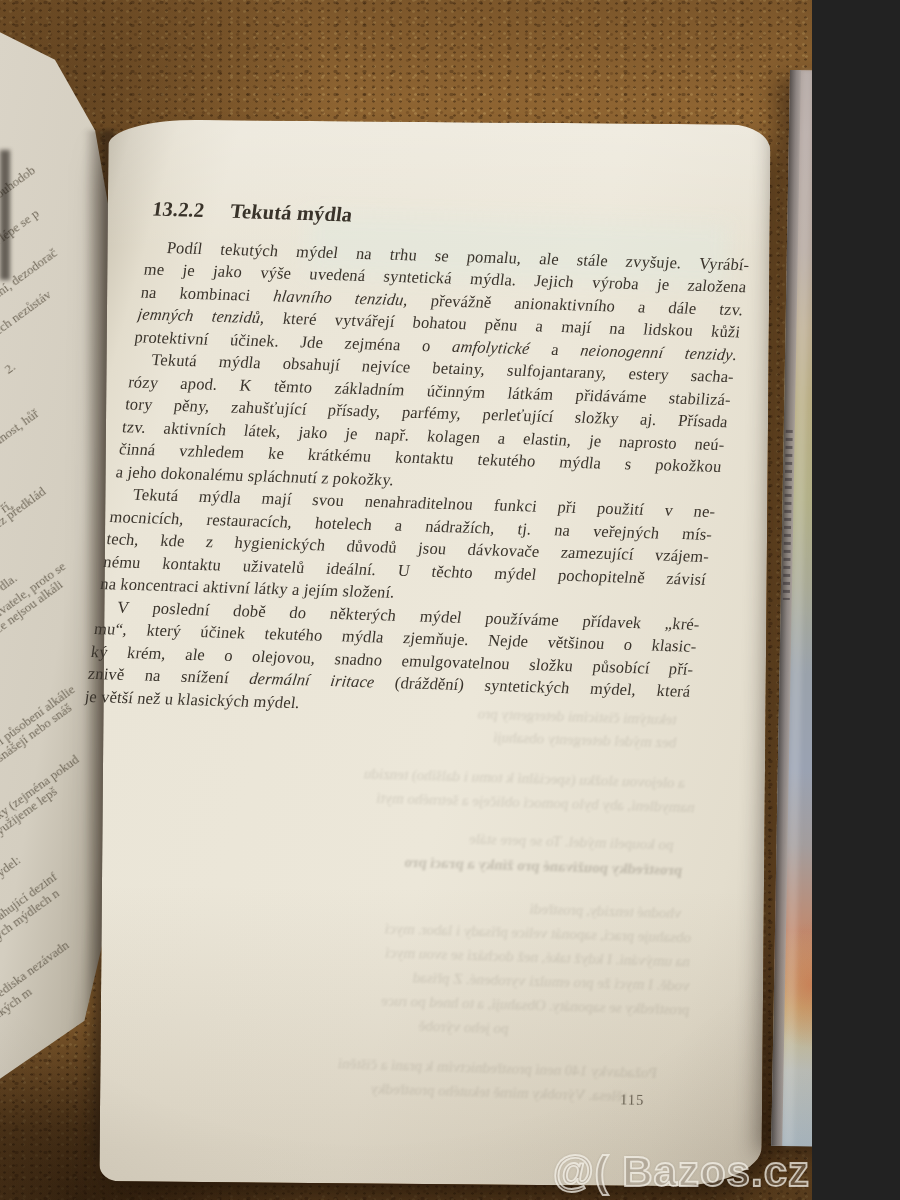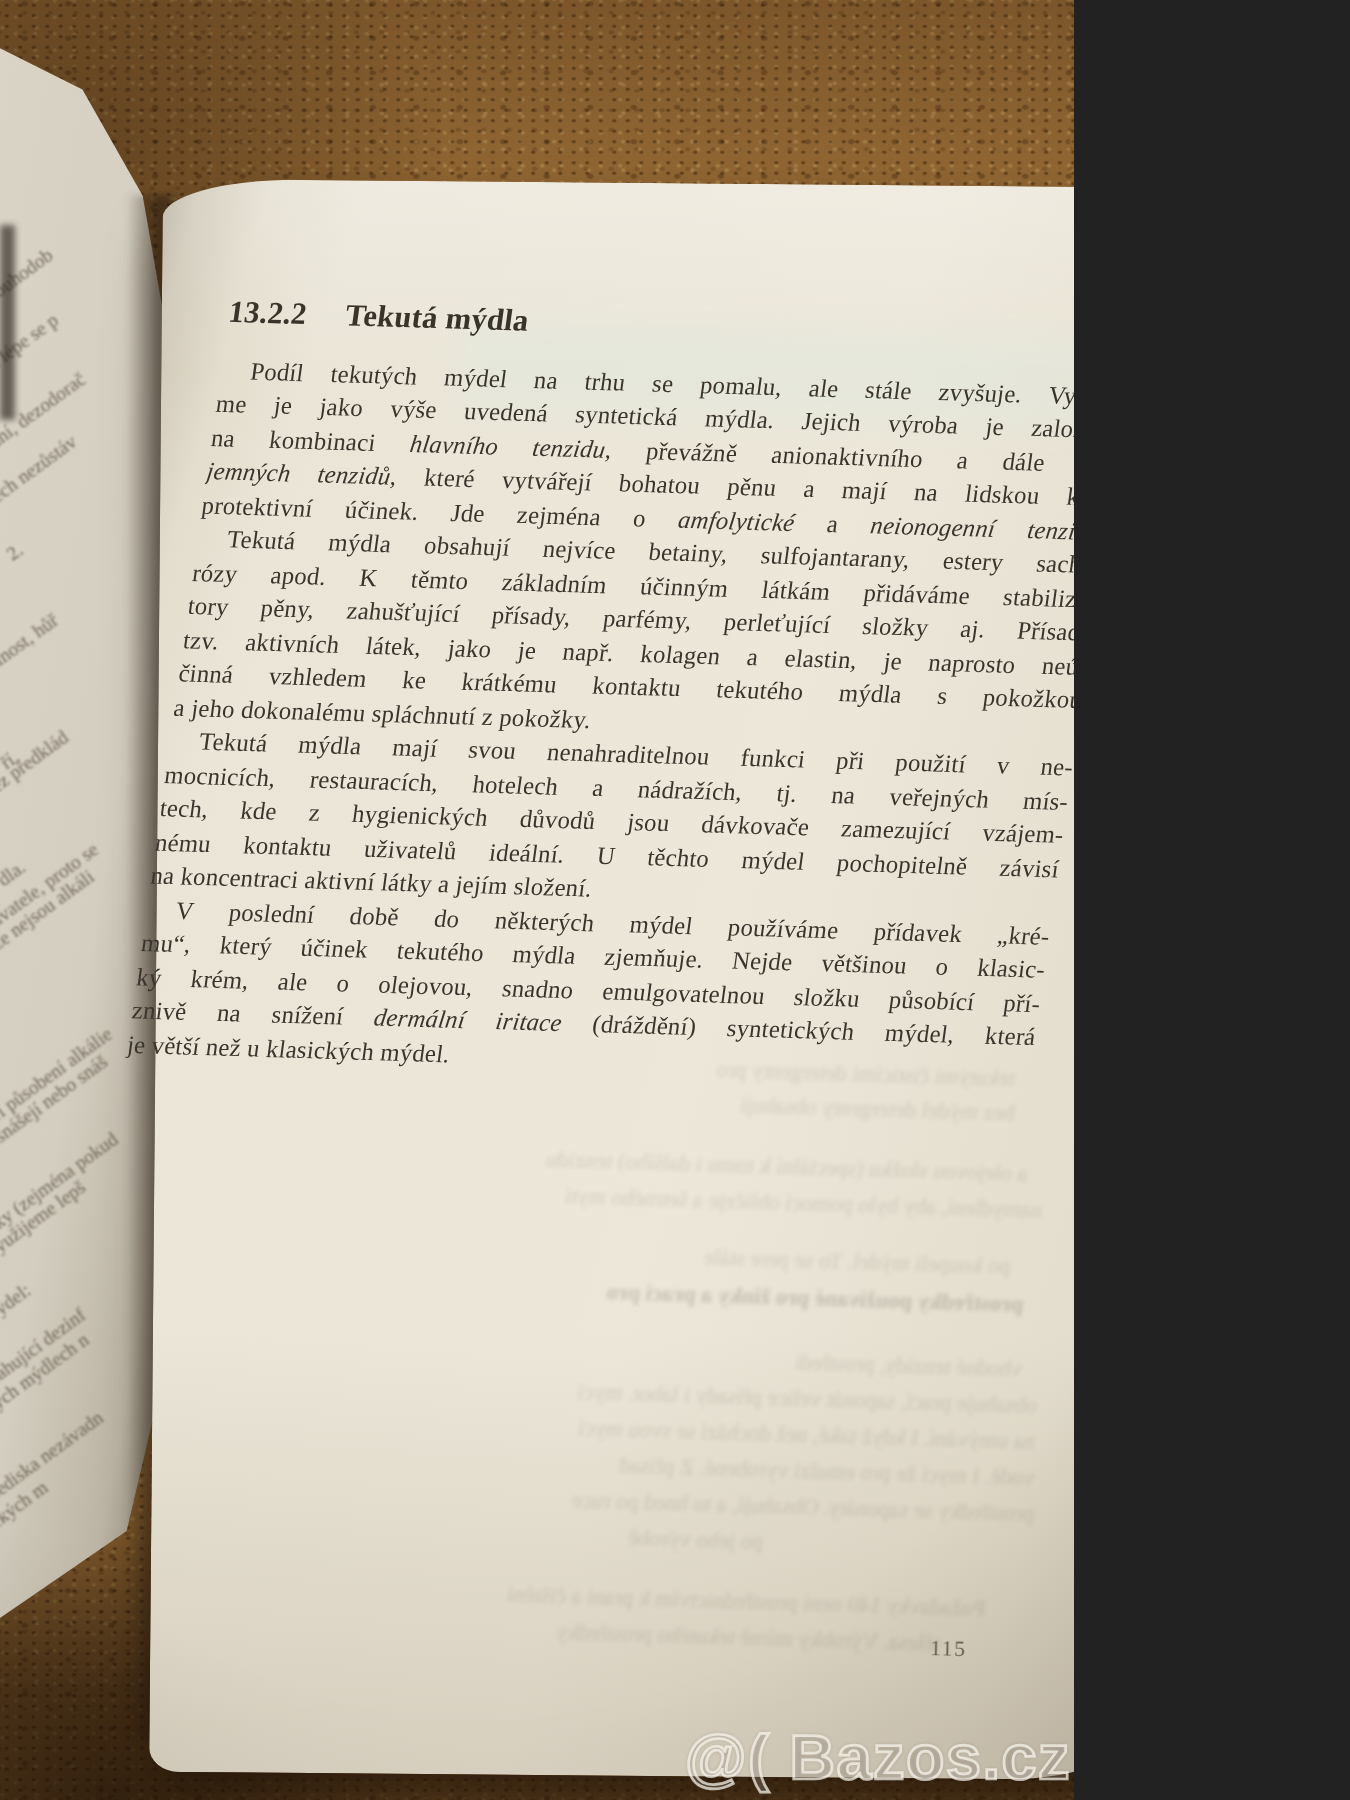--- a/index.html
+++ b/index.html
@@ -1,16 +1,16 @@
 <!DOCTYPE html>
 <html><head>
 <meta charset="utf-8">
 <style>
   html,body{margin:0;padding:0;background:#222;}
-  .scene{position:relative;width:716px;height:1200px;overflow:hidden;
+  .scene{position:relative;width:812px;height:1200px;overflow:hidden;
          font-family:"Liberation Serif","DejaVu Serif",serif;}
 
   
   .cork{position:absolute;inset:0;background-color:#9e7038;
     background-image:
       radial-gradient(rgba(58,36,12,.5) 1px, transparent 1.8px),
       radial-gradient(rgba(201,160,94,.55) 1px, transparent 1.9px),
       radial-gradient(rgba(122,82,38,.6) 1.3px, transparent 2.2px),
       radial-gradient(rgba(226,190,120,.35) 1px, transparent 2px),
       radial-gradient(rgba(80,52,22,.45) 1.6px, transparent 2.6px);

